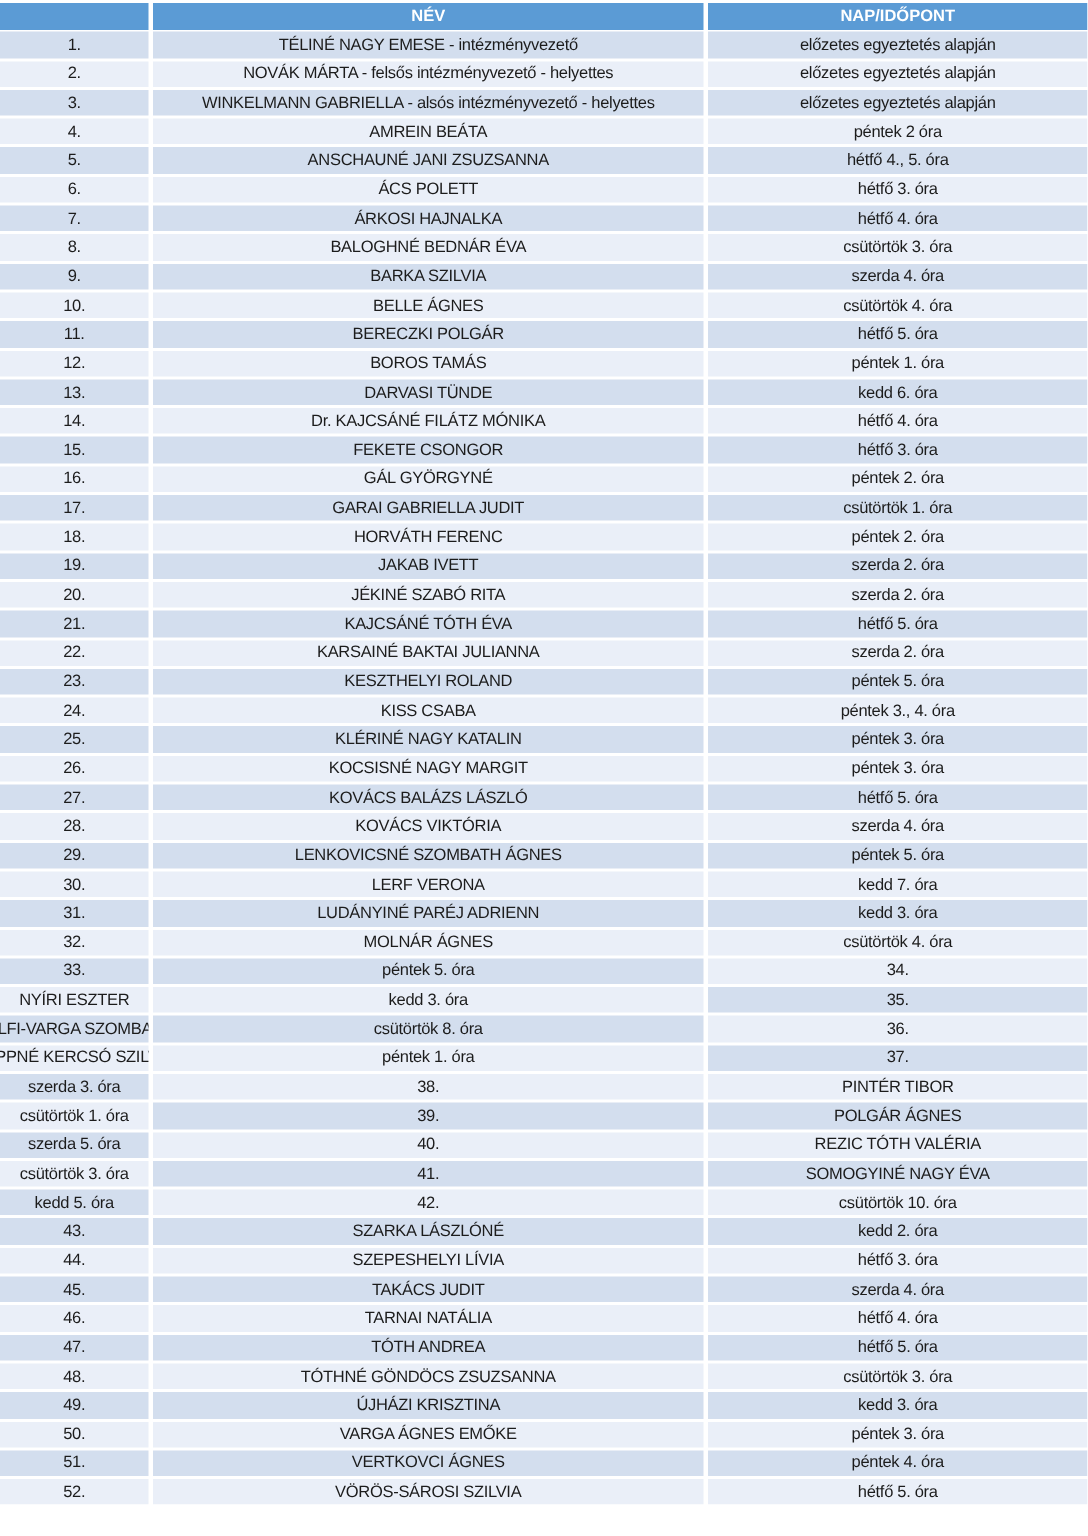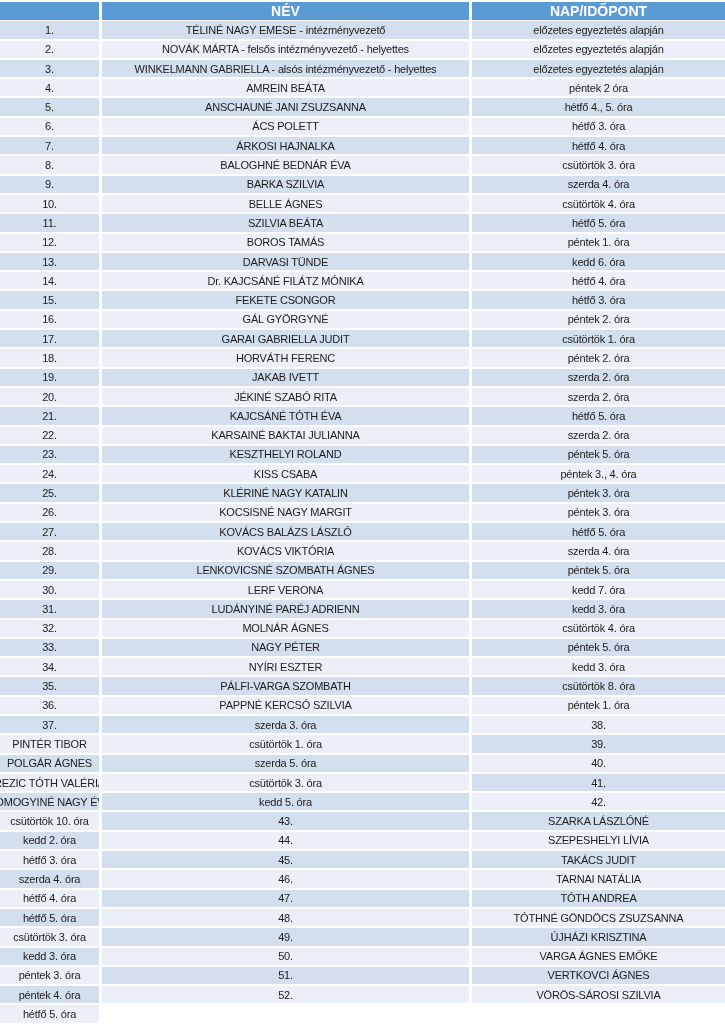--- a/index.html
+++ b/index.html
@@ -29,21 +29,21 @@
     white-space: nowrap;
     font-size: 11px;
     letter-spacing: -0.2px;
     color: var(--text, #1c1c1c);
   }
   .cell.header {
     height: 18px;
     background: var(--header-bg, #5b9bd5);
     color: var(--header-text, #ffffff);
     font-weight: bold;
-    font-size: 14px;
+    font-size: 11px;
     letter-spacing: 0;
   }
   .row-odd  { background: var(--row-odd-bg, #d3deee); }
   .row-even { background: var(--row-even-bg, #eaeff8); }
   .num-cell { justify-content: center; }
 </style>
 </head>
 <body>
 
 <div class="table-wrap">
@@ -75,21 +75,21 @@
       <div class="cell row-even num-cell">8.</div>
       <div class="cell row-even">BALOGHNÉ BEDNÁR ÉVA</div>
       <div class="cell row-even">csütörtök 3. óra</div>
       <div class="cell row-odd num-cell">9.</div>
       <div class="cell row-odd">BARKA SZILVIA</div>
       <div class="cell row-odd">szerda 4. óra</div>
       <div class="cell row-even num-cell">10.</div>
       <div class="cell row-even">BELLE ÁGNES</div>
       <div class="cell row-even">csütörtök 4. óra</div>
       <div class="cell row-odd num-cell">11.</div>
-      <div class="cell row-odd">SZILVIA BEÁTA</div>
+      <div class="cell row-odd">BERECZKI POLGÁR</div>
       <div class="cell row-odd">hétfő 5. óra</div>
       <div class="cell row-even num-cell">12.</div>
       <div class="cell row-even">BOROS TAMÁS</div>
       <div class="cell row-even">péntek 1. óra</div>
       <div class="cell row-odd num-cell">13.</div>
       <div class="cell row-odd">DARVASI TÜNDE</div>
       <div class="cell row-odd">kedd 6. óra</div>
       <div class="cell row-even num-cell">14.</div>
       <div class="cell row-even">Dr. KAJCSÁNÉ FILÁTZ MÓNIKA</div>
       <div class="cell row-even">hétfő 4. óra</div>
@@ -141,21 +141,20 @@
       <div class="cell row-even num-cell">30.</div>
       <div class="cell row-even">LERF VERONA</div>
       <div class="cell row-even">kedd 7. óra</div>
       <div class="cell row-odd num-cell">31.</div>
       <div class="cell row-odd">LUDÁNYINÉ PARÉJ ADRIENN</div>
       <div class="cell row-odd">kedd 3. óra</div>
       <div class="cell row-even num-cell">32.</div>
       <div class="cell row-even">MOLNÁR ÁGNES</div>
       <div class="cell row-even">csütörtök 4. óra</div>
       <div class="cell row-odd num-cell">33.</div>
-      <div class="cell row-odd">NAGY PÉTER</div>
       <div class="cell row-odd">péntek 5. óra</div>
       <div class="cell row-even num-cell">34.</div>
       <div class="cell row-even">NYÍRI ESZTER</div>
       <div class="cell row-even">kedd 3. óra</div>
       <div class="cell row-odd num-cell">35.</div>
       <div class="cell row-odd">PÁLFI-VARGA SZOMBATH</div>
       <div class="cell row-odd">csütörtök 8. óra</div>
       <div class="cell row-even num-cell">36.</div>
       <div class="cell row-even">PAPPNÉ KERCSÓ SZILVIA</div>
       <div class="cell row-even">péntek 1. óra</div>

